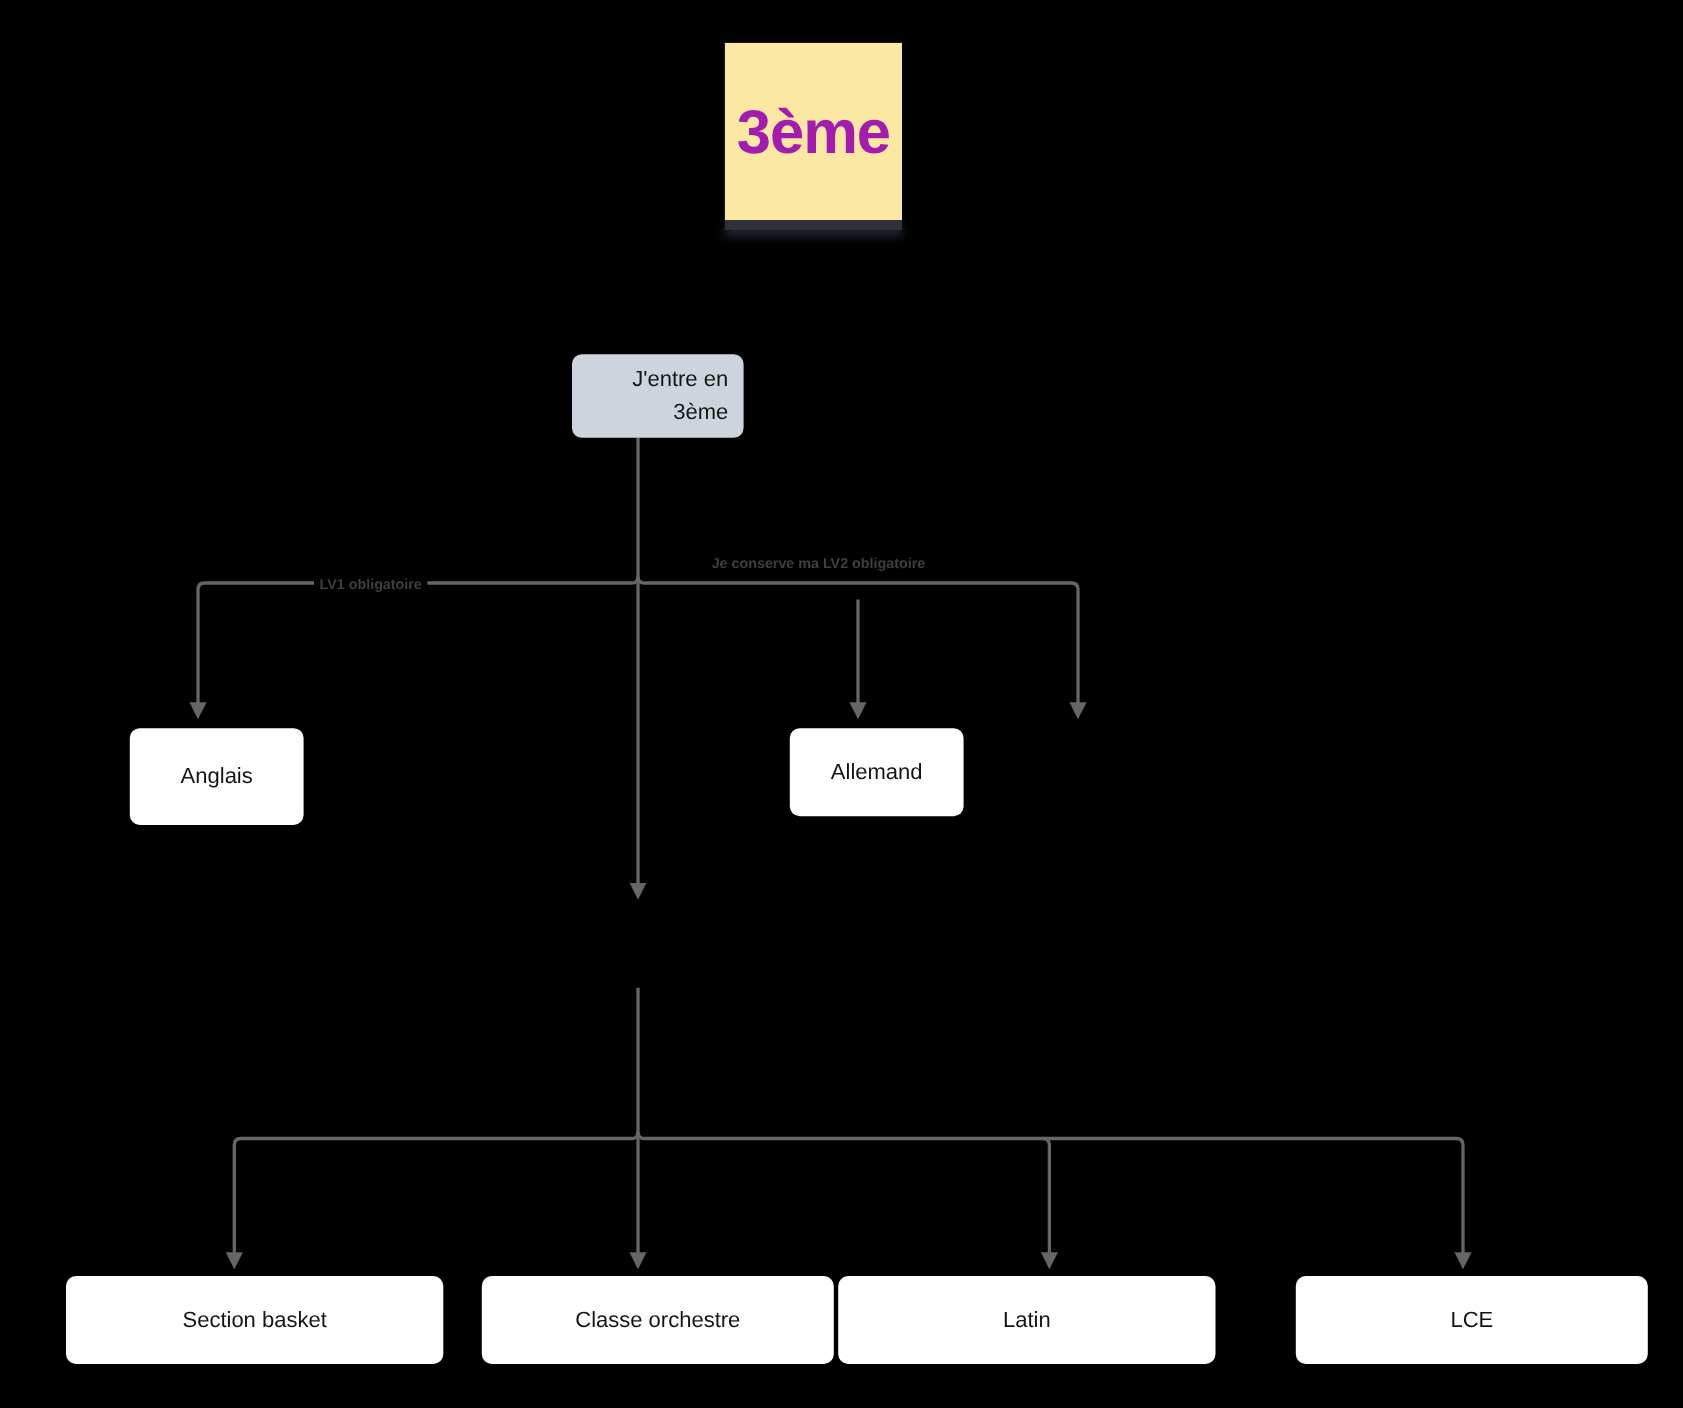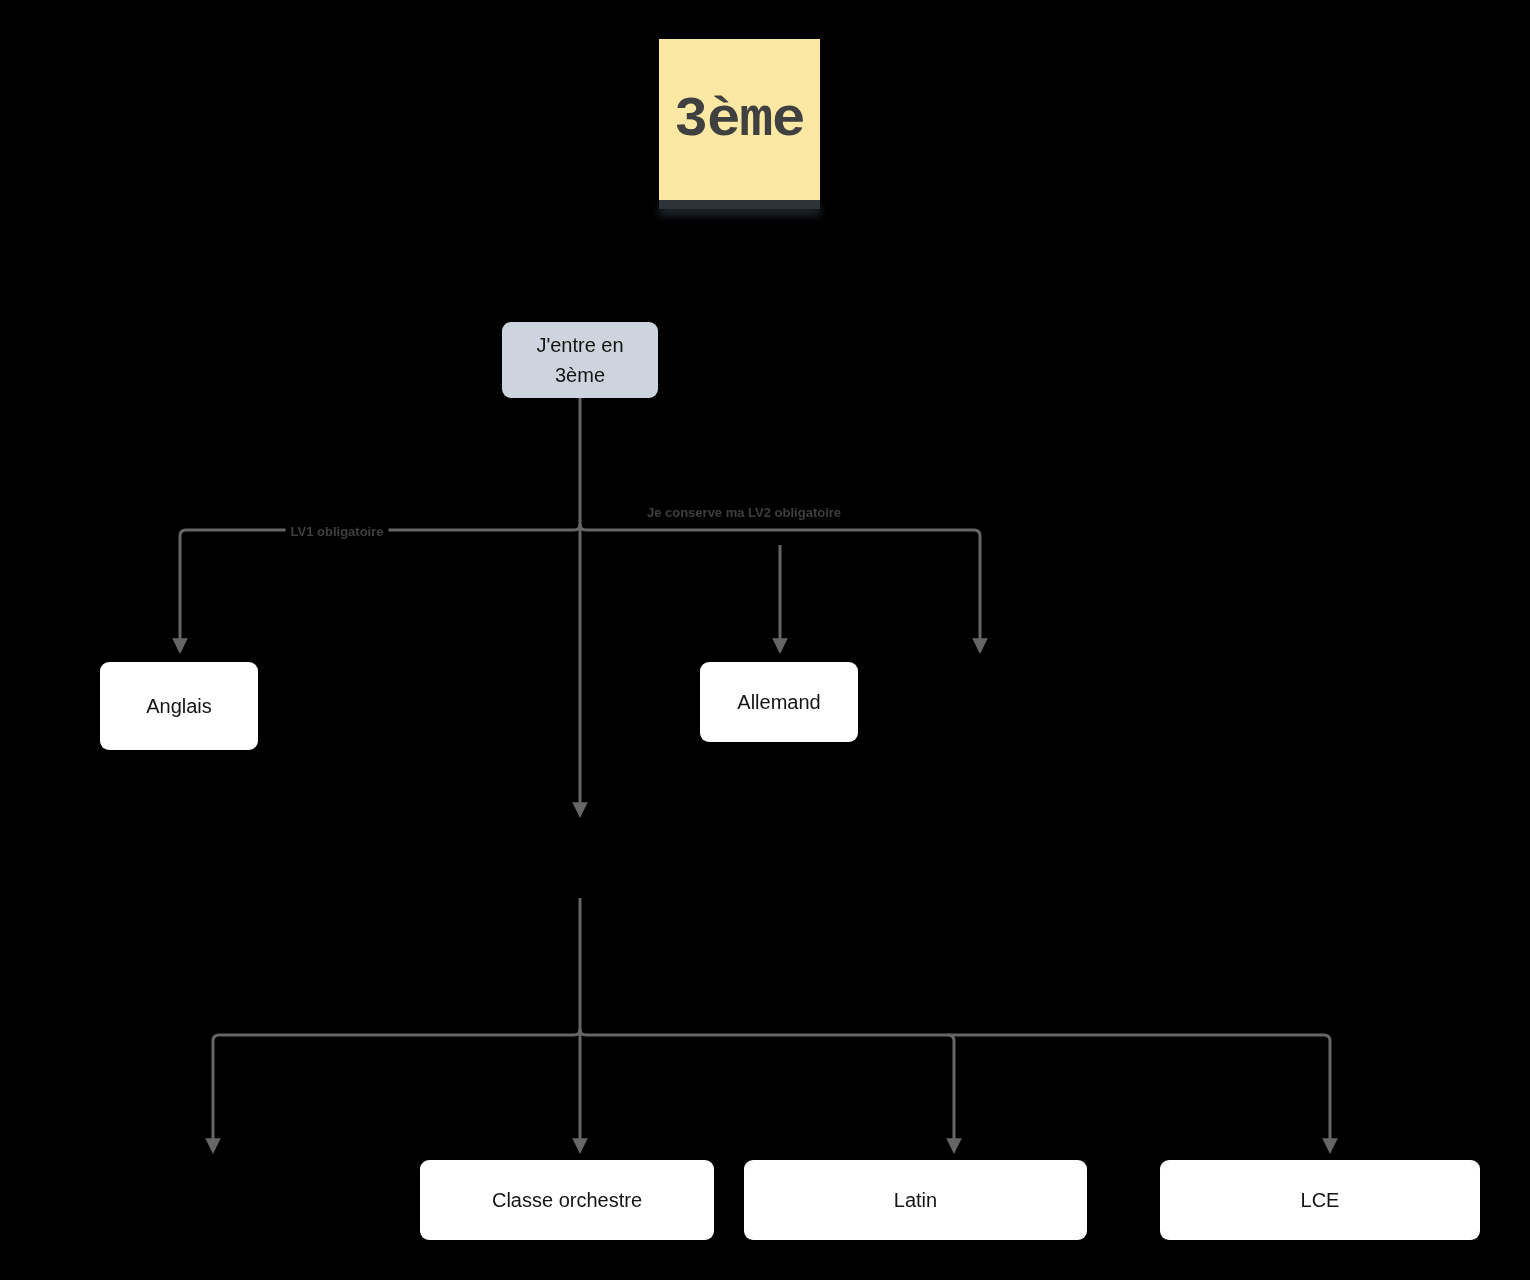--- a/index.html
+++ b/index.html
@@ -23,23 +23,22 @@
     width: 161px; height: 161px;
     background: #FBE8A3;
     display: flex;
     align-items: center;
     justify-content: center;
     z-index: 2;
   }
   .sticky-note-text {
     font-size: 56px;
     font-weight: 700;
-    color: #404040;
+    color: #a21caf;
     letter-spacing: -1px;
-    font-family: Liberation Mono, monospace;
   }
   .sticky-note-shadow {
     position: absolute;
     left: 659px; top: 200px;
     width: 161px; height: 9px;
     background: #2E333A;
     box-shadow: 0 6px 9px rgba(44, 52, 64, 0.85);
     z-index: 1;
   }
 
@@ -52,32 +51,33 @@
 
   
   .node {
     position: absolute;
     border-radius: 9px;
     background: #FFFFFF;
     color: #141414;
     display: flex;
     align-items: center;
     justify-content: center;
-    text-align: center;
+    text-align: right;
     font-size: 20px;
     line-height: 30px;
     z-index: 2;
+    margin-left: 18px;
   }
   .node-entry   { left: 502px;  top: 322px;  width: 156px; height: 76px; background: #CED4DD; }
   .node-anglais { left: 100px;  top: 662px;  width: 158px; height: 88px; }
   .node-allemand{ left: 700px;  top: 662px;  width: 158px; height: 80px; }
   .node-espagnol{ left: 902px;  top: 662px;  width: 156px; height: 76px; }
   .node-options { left: 412px;  top: 820px;  width: 336px; height: 78px; }
   .node-section { left: 42px;   top: 1160px; width: 343px; height: 80px; }
-  .node-orchestre{ left: 420px; top: 1160px; width: 294px; height: 80px; }
+  .node-orchestre{ left: 420px; top: 1160px; width: 320px; height: 80px; }
   .node-latin   { left: 744px;  top: 1160px; width: 343px; height: 80px; }
   .node-lce     { left: 1160px; top: 1160px; width: 320px; height: 80px; }
   .node-label   { display: block; padding: 0 14px; }
   .node-options .node-label { padding: 0 18px; }
 
   
   .edge-label {
     position: absolute;
     transform: translate(-50%, -50%);
     background: #000000;
@@ -129,20 +129,23 @@
   <div class="node node-anglais">
     <span class="node-label">Anglais</span>
   </div>
 
   <div class="node node-allemand">
     <span class="node-label">Allemand</span>
   </div>
 
 
 
+  <div class="node node-section">
+    <span class="node-label">Section basket</span>
+  </div>
 
   <div class="node node-orchestre">
     <span class="node-label">Classe orchestre</span>
   </div>
 
   <div class="node node-latin">
     <span class="node-label">Latin</span>
   </div>
 
   <div class="node node-lce">

